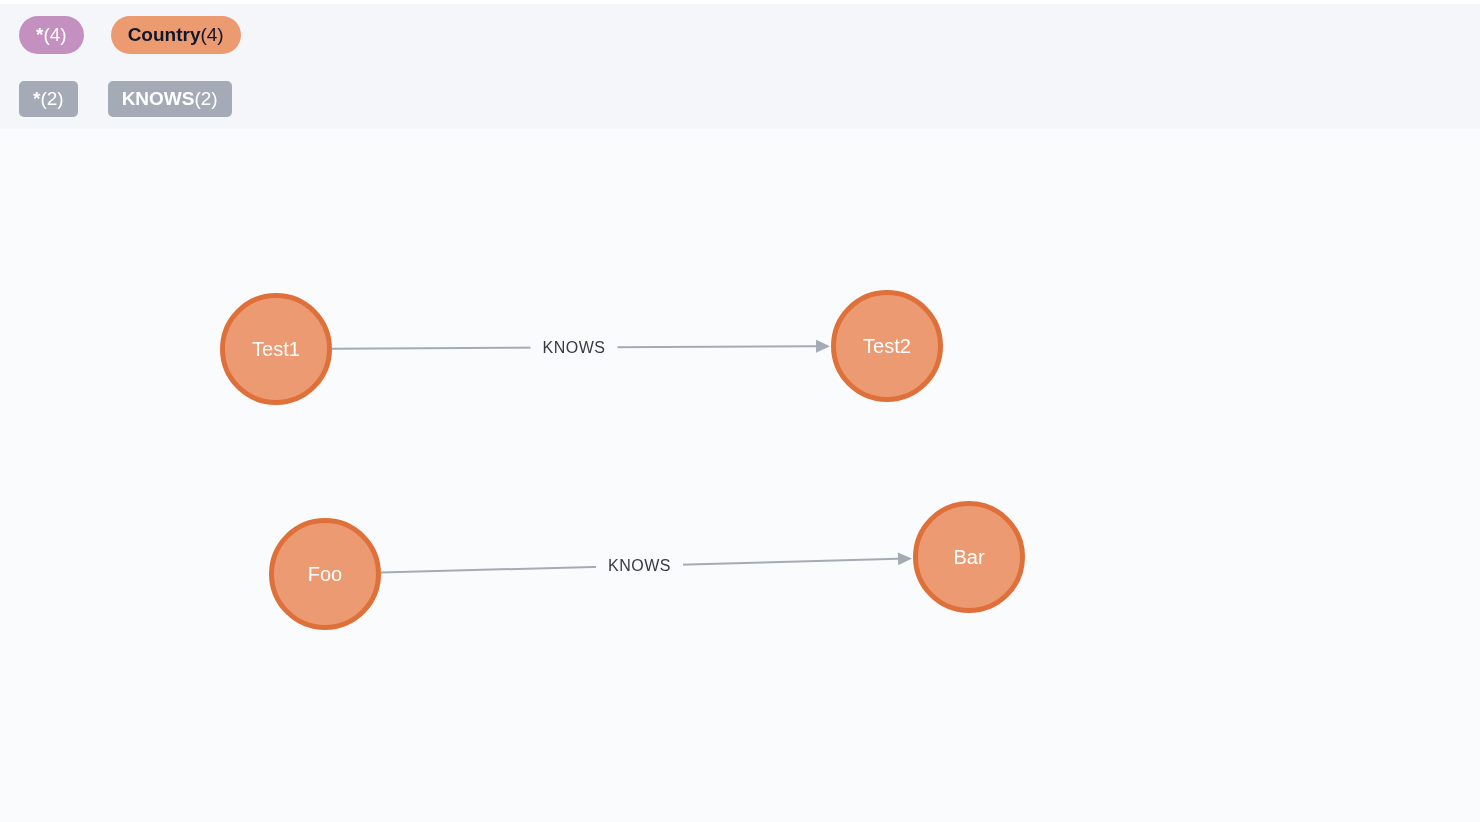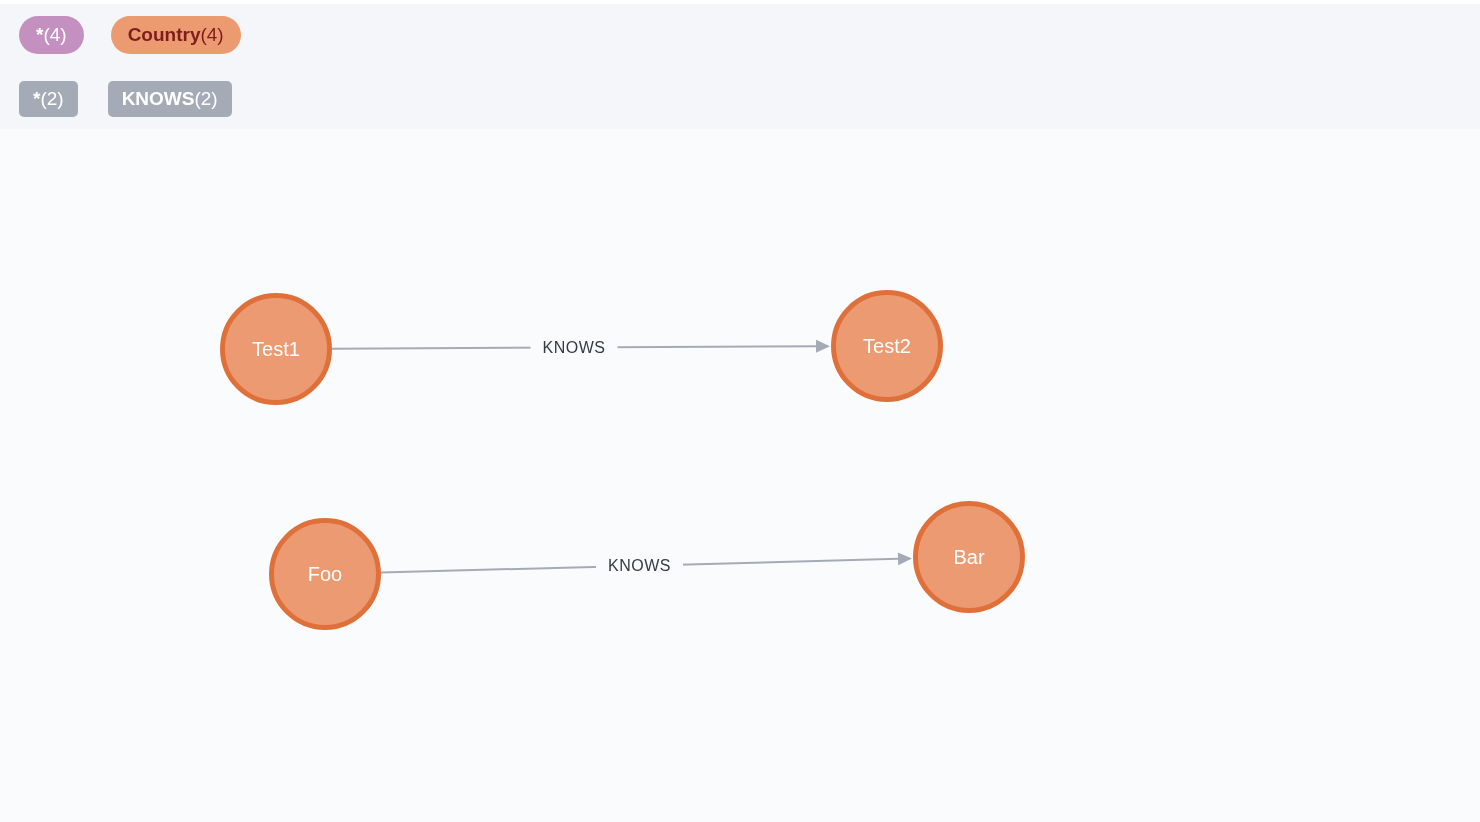--- a/index.html
+++ b/index.html
@@ -45,21 +45,21 @@
 <body>
 
 <div class="top-strip" style="background: rgb(255, 255, 255);"></div>
 
 <div class="summary-bar" style="background: rgb(244, 246, 249);">
   <div class="pill-row nodes">
     <button class="pill round" style="background: rgb(196, 144, 191); color: rgb(255, 255, 255);">
       <span class="pill-label">*</span>
         <span class="pill-count">(4)</span>
     </button>
-    <button class="pill round" style="background: rgb(236, 154, 112); color: #7f1d1d;">
+    <button class="pill round" style="background: rgb(236, 154, 112); color: #0f172a;">
       <span class="pill-label">Country</span>
         <span class="pill-count">(4)</span>
     </button>
   </div>
   <div class="pill-row rels">
     <button class="pill rect" style="background: rgb(165, 171, 182); color: rgb(255, 255, 255);">
       <span class="pill-label">*</span>
         <span class="pill-count">(2)</span>
     </button>
     <button class="pill rect" style="background: rgb(165, 171, 182); color: rgb(255, 255, 255);">

